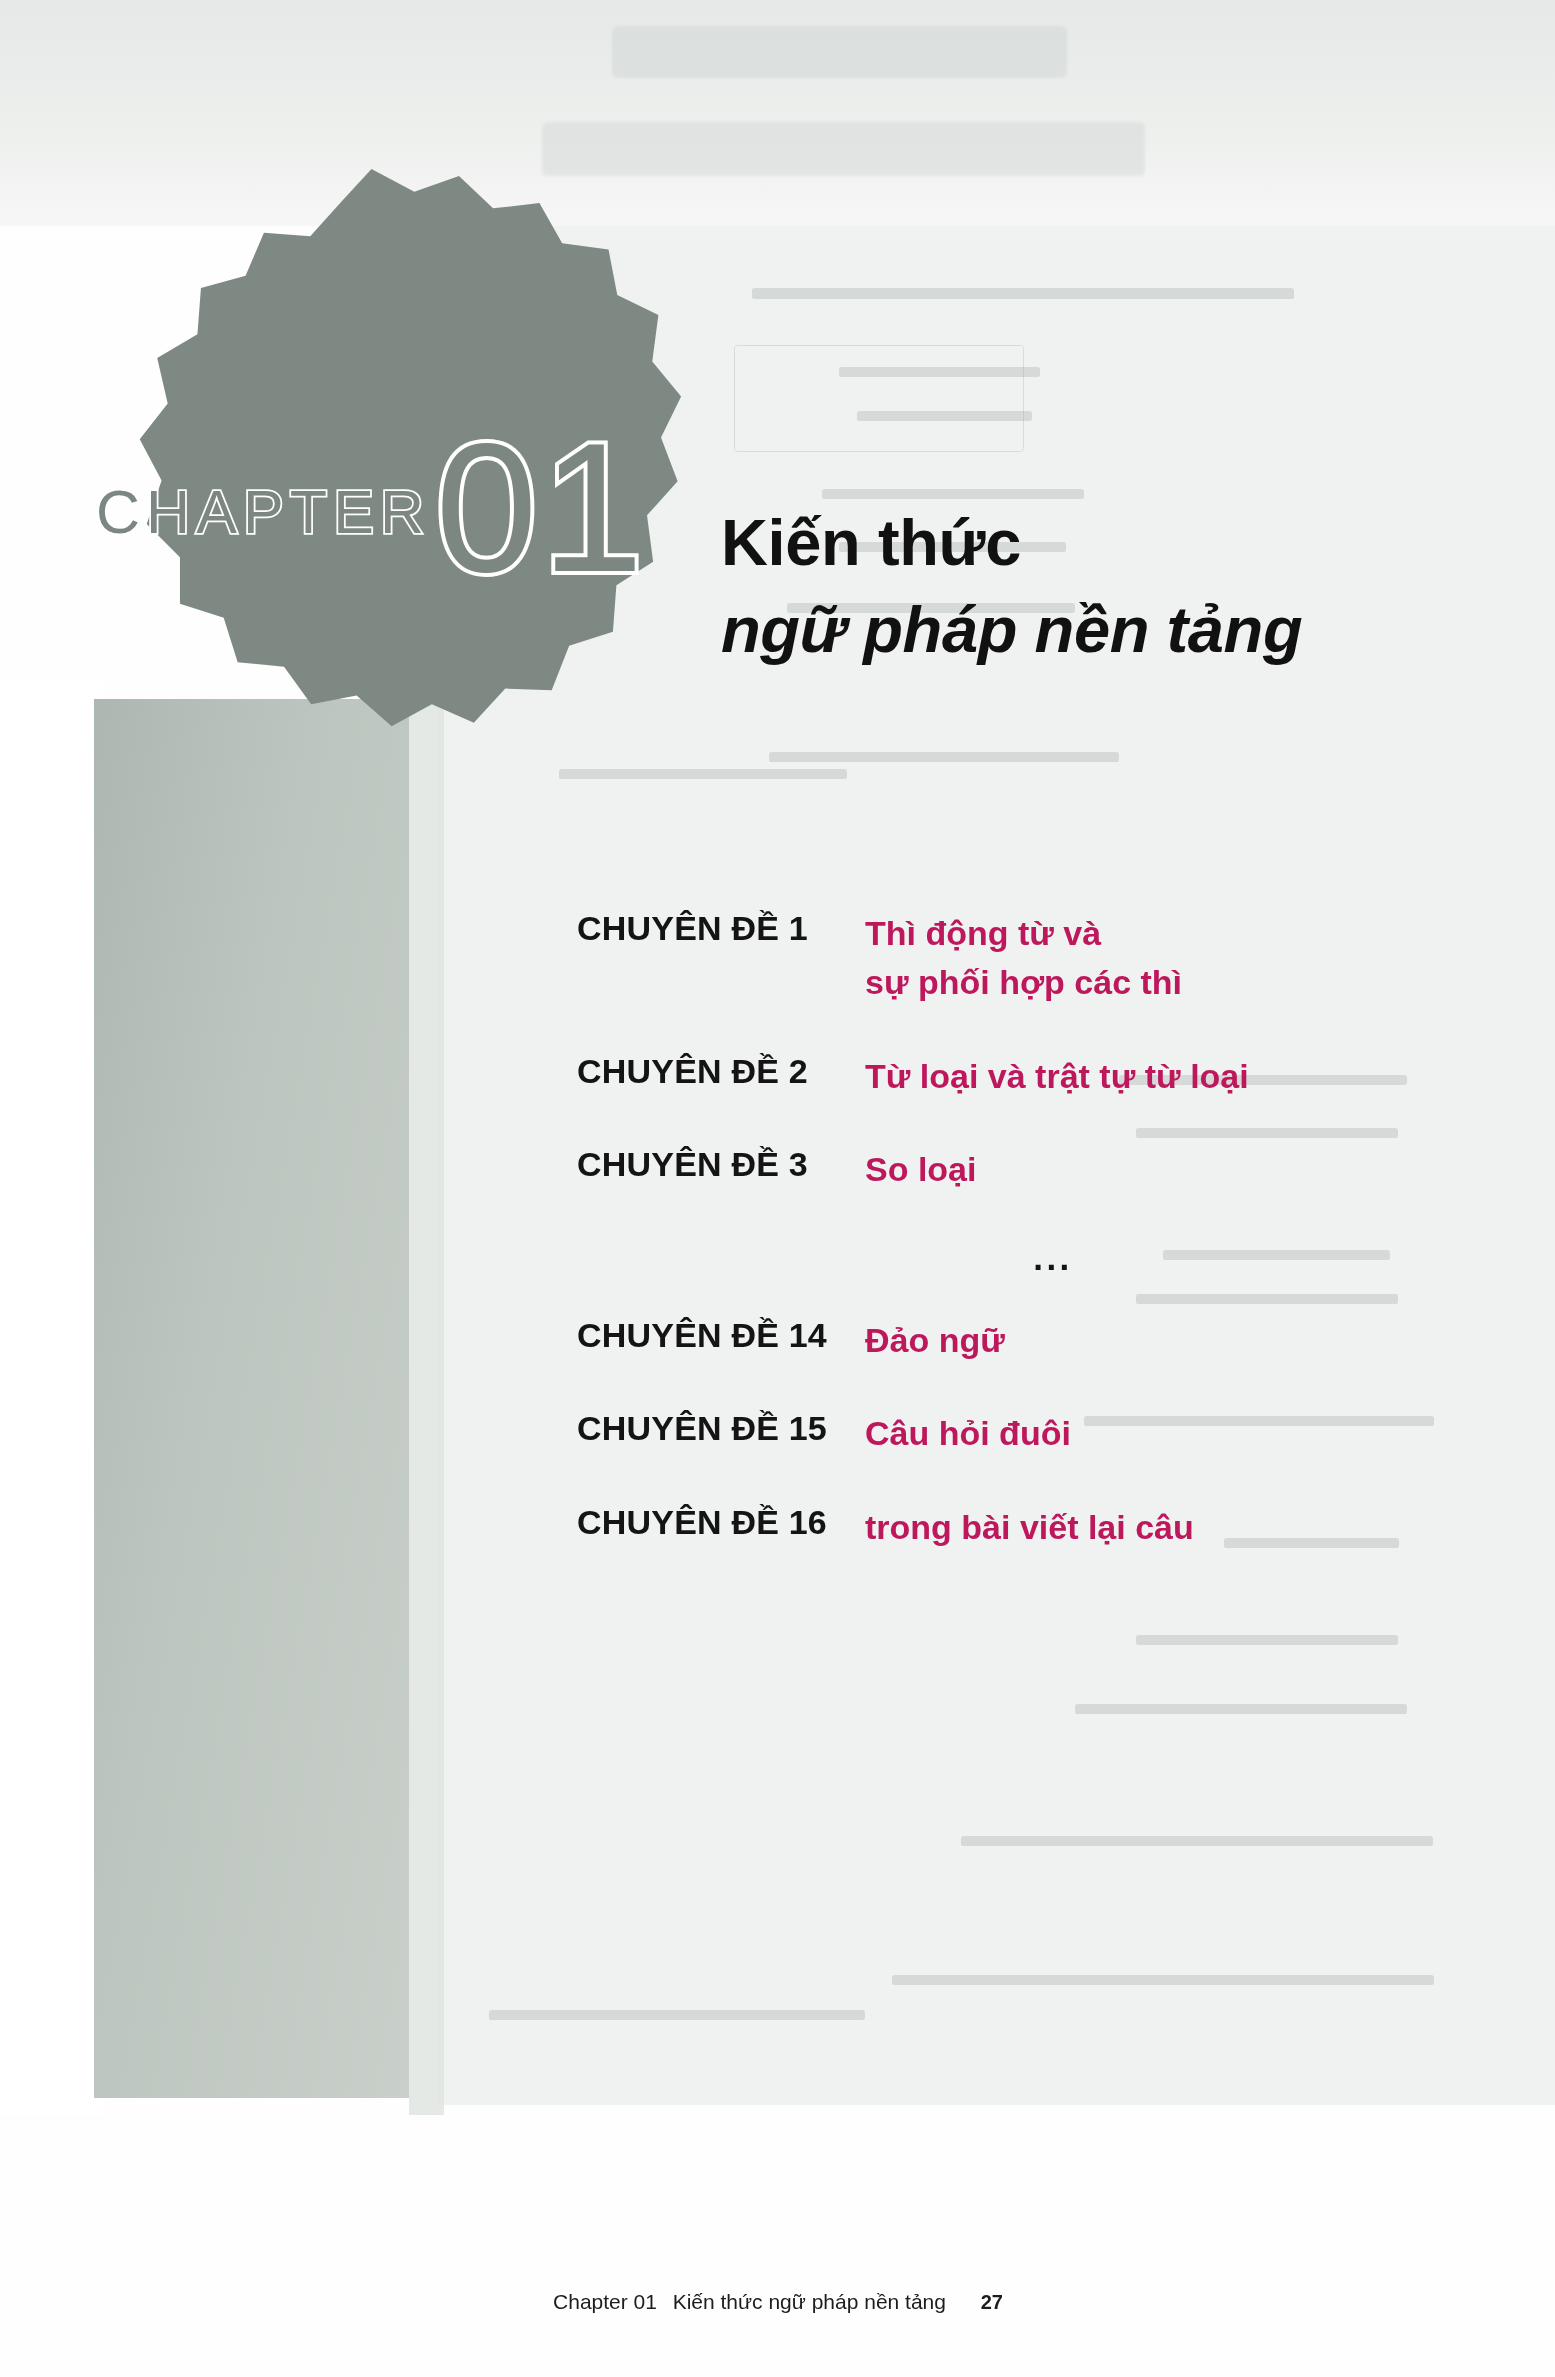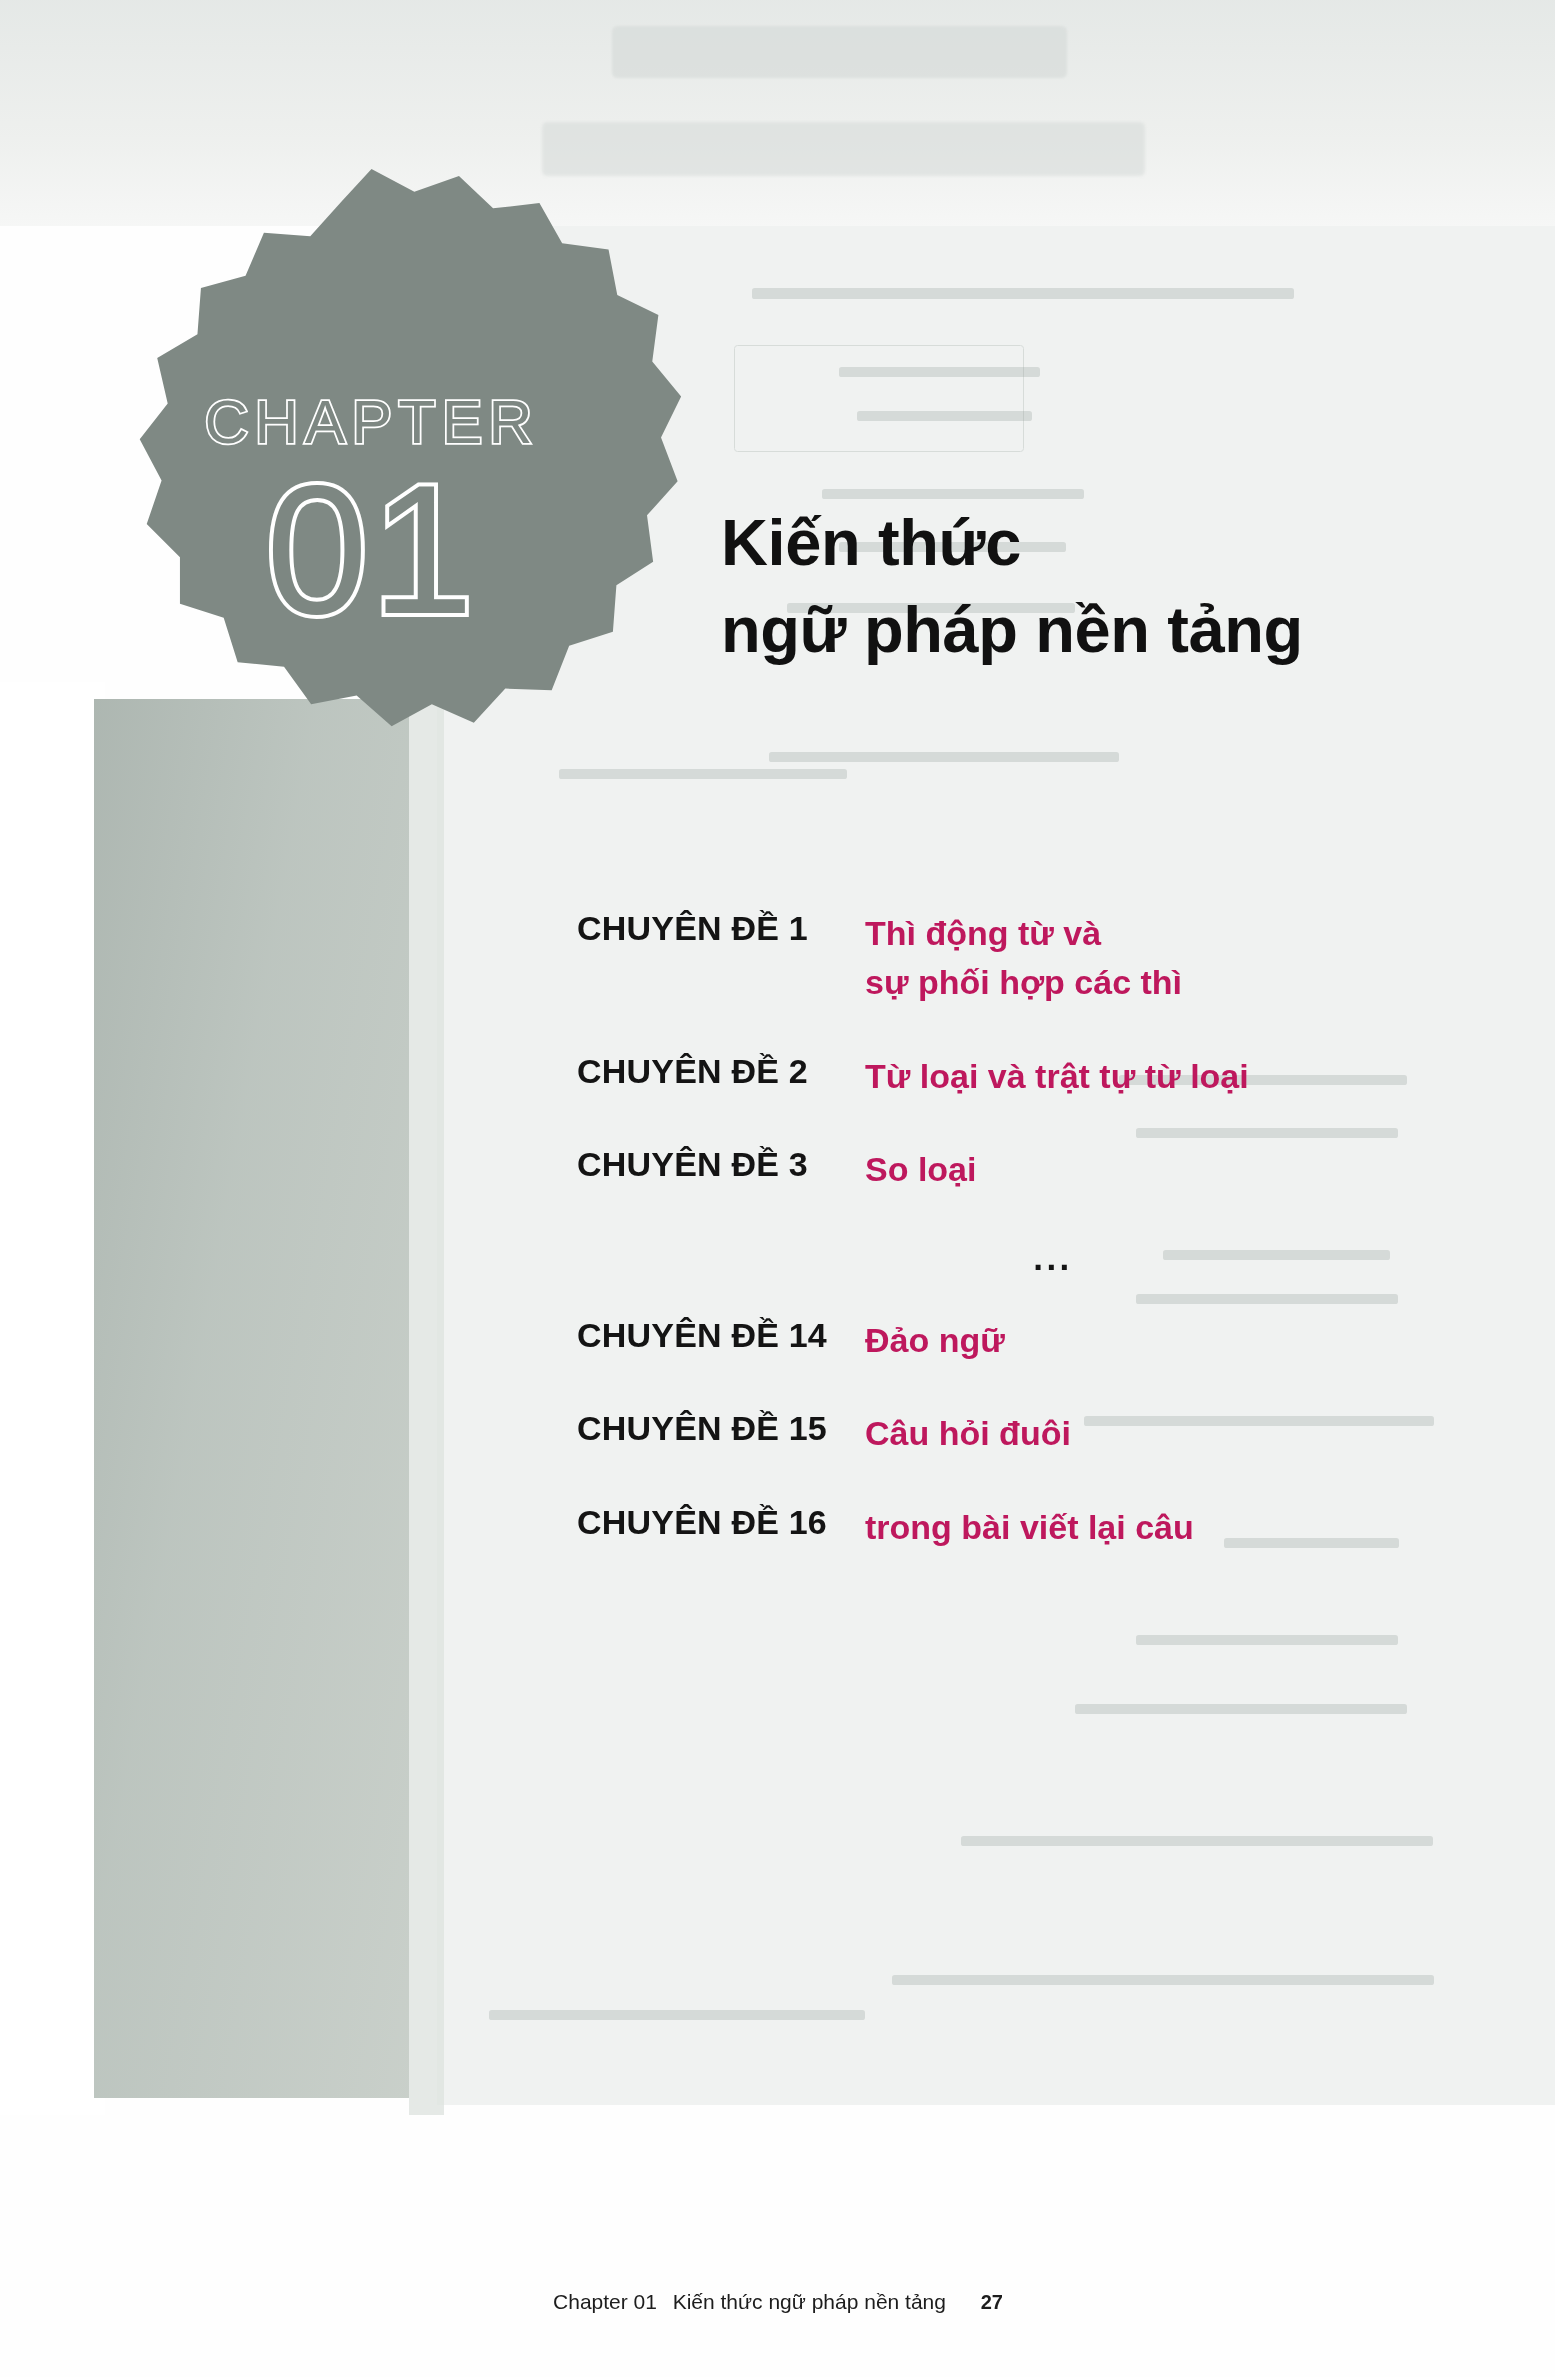--- a/index.html
+++ b/index.html
@@ -124,21 +124,21 @@
     width: 100%;
     height: 100%;
   }
   .badge-text {
     position: absolute;
     left: 0;
     top: 0;
     width: 621px;
     height: 691px;
     display: flex;
-    flex-direction: column;
+    flex-direction: row;
     align-items: center;
     justify-content: center;
     gap: 5.2px;
   }
   .badge-word {
     font-size: 61px;
     letter-spacing: 6.1px;
     font-weight: 400;
     color: #7d8782;
     -webkit-text-stroke: 3.5px #ffffff;
@@ -163,20 +163,21 @@
     top: 455px;
     width: 787px;
     font-size: 65px;
     line-height: 1.35;
     font-weight: 700;
     color: #111111;
     letter-spacing: -0.4px;
   }
   .chapter-heading .l2 {
     display: block;
+    font-style: italic;
   }
 
   
   .toc {
     position: absolute;
     left: 577px;
     top: 909px;
     width: 900px;
   }
   .toc-row {

